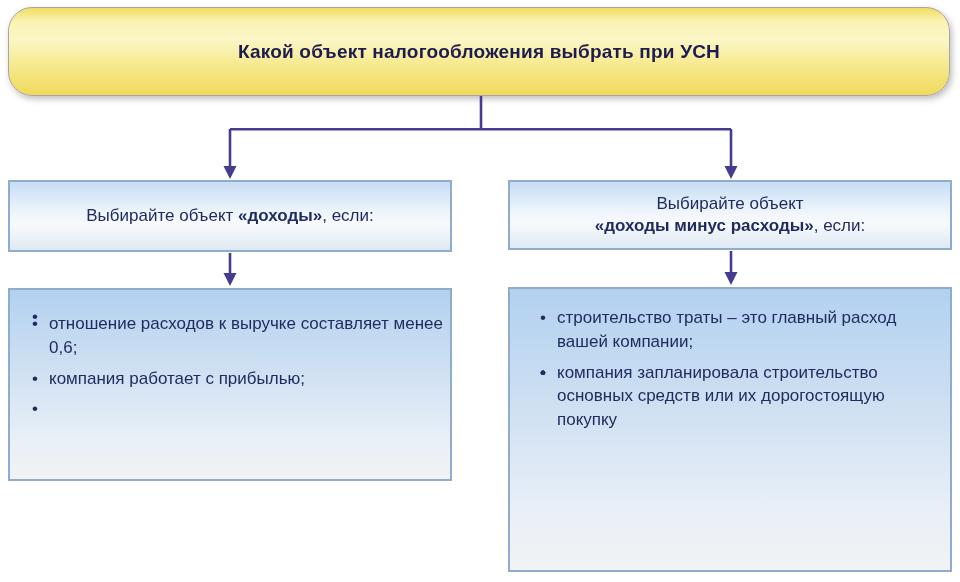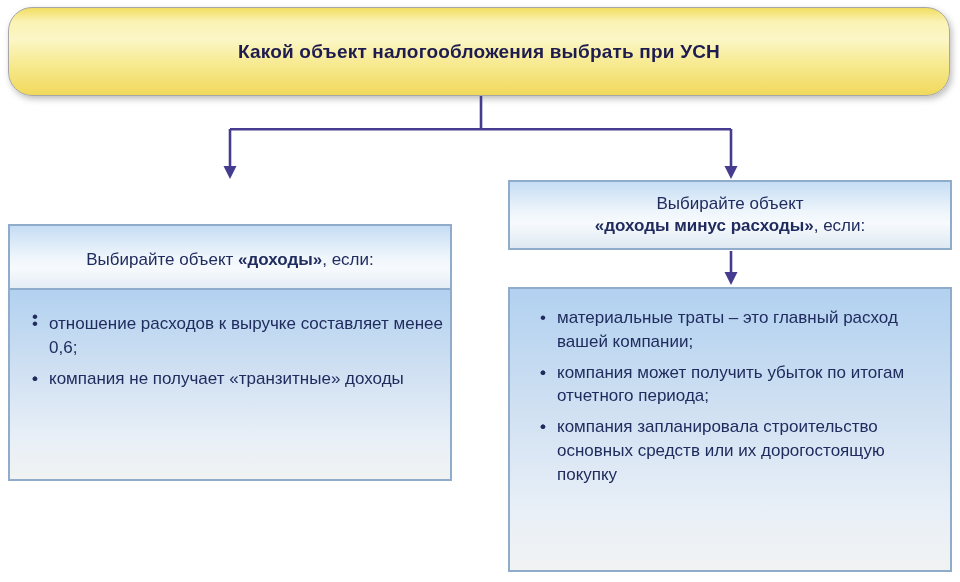--- a/index.html
+++ b/index.html
@@ -79,21 +79,21 @@
       #f7fafd 62%,
       #dfe9f2 100%);
     display: flex;
     flex-direction: column;
     align-items: center;
     justify-content: center;
     text-align: center;
     font-size: 17px;
     line-height: 1.32;
   }
-  .branch-box.left  { left: 8px;   top: 180px; width: 444px; height: 72px; margin-top: 44px; }
+  .branch-box.left  { left: 8px;   top: 180px; width: 444px; height: 72px; }
   .branch-box.right { left: 508px; top: 180px; width: 444px; height: 70px; }
   .branch-box b { font-weight: bold; }
 
   
   .detail-box {
     background: linear-gradient(180deg,
       #b2d1f0 0%,
       #cfe0f2 42%,
       #e8eff7 78%,
       #f1f3f3 100%);
@@ -171,40 +171,39 @@
     <ul>
       <li>
         <span class="bullet">•</span>
       </li>
       <li>
         <span class="bullet">•</span>
         <span>отношение расходов к выручке составляет менее 0,6;</span>
       </li>
       <li>
         <span class="bullet">•</span>
-      </li>
-      <li>
-        <span class="bullet">•</span>
-        <span>компания не получает «транзитные» доходы</span>
+        <span>компания работает с прибылью;</span>
+      </li>
+      <li>
+        <span class="bullet">•</span>
       </li>
     </ul>
   </div>
 
   <div class="blue-box detail-box right">
     <ul>
       <li>
         <span class="bullet">•</span>
-        <span>материальные траты – это главный расход вашей компании;</span>
-      </li>
-      <li>
-        <span class="bullet">•</span>
-      </li>
-      <li>
-        <span class="bullet">•</span>
-        <span>компания может получить убыток по итогам отчетного периода;</span>
+        <span>строительство траты – это главный расход вашей компании;</span>
+      </li>
+      <li>
+        <span class="bullet">•</span>
+      </li>
+      <li>
+        <span class="bullet">•</span>
       </li>
       <li>
         <span class="bullet">•</span>
       </li>
       <li>
         <span class="bullet">•</span>
         <span>компания запланировала строительство основных средств или их дорогостоящую покупку</span>
       </li>
     </ul>
   </div>

